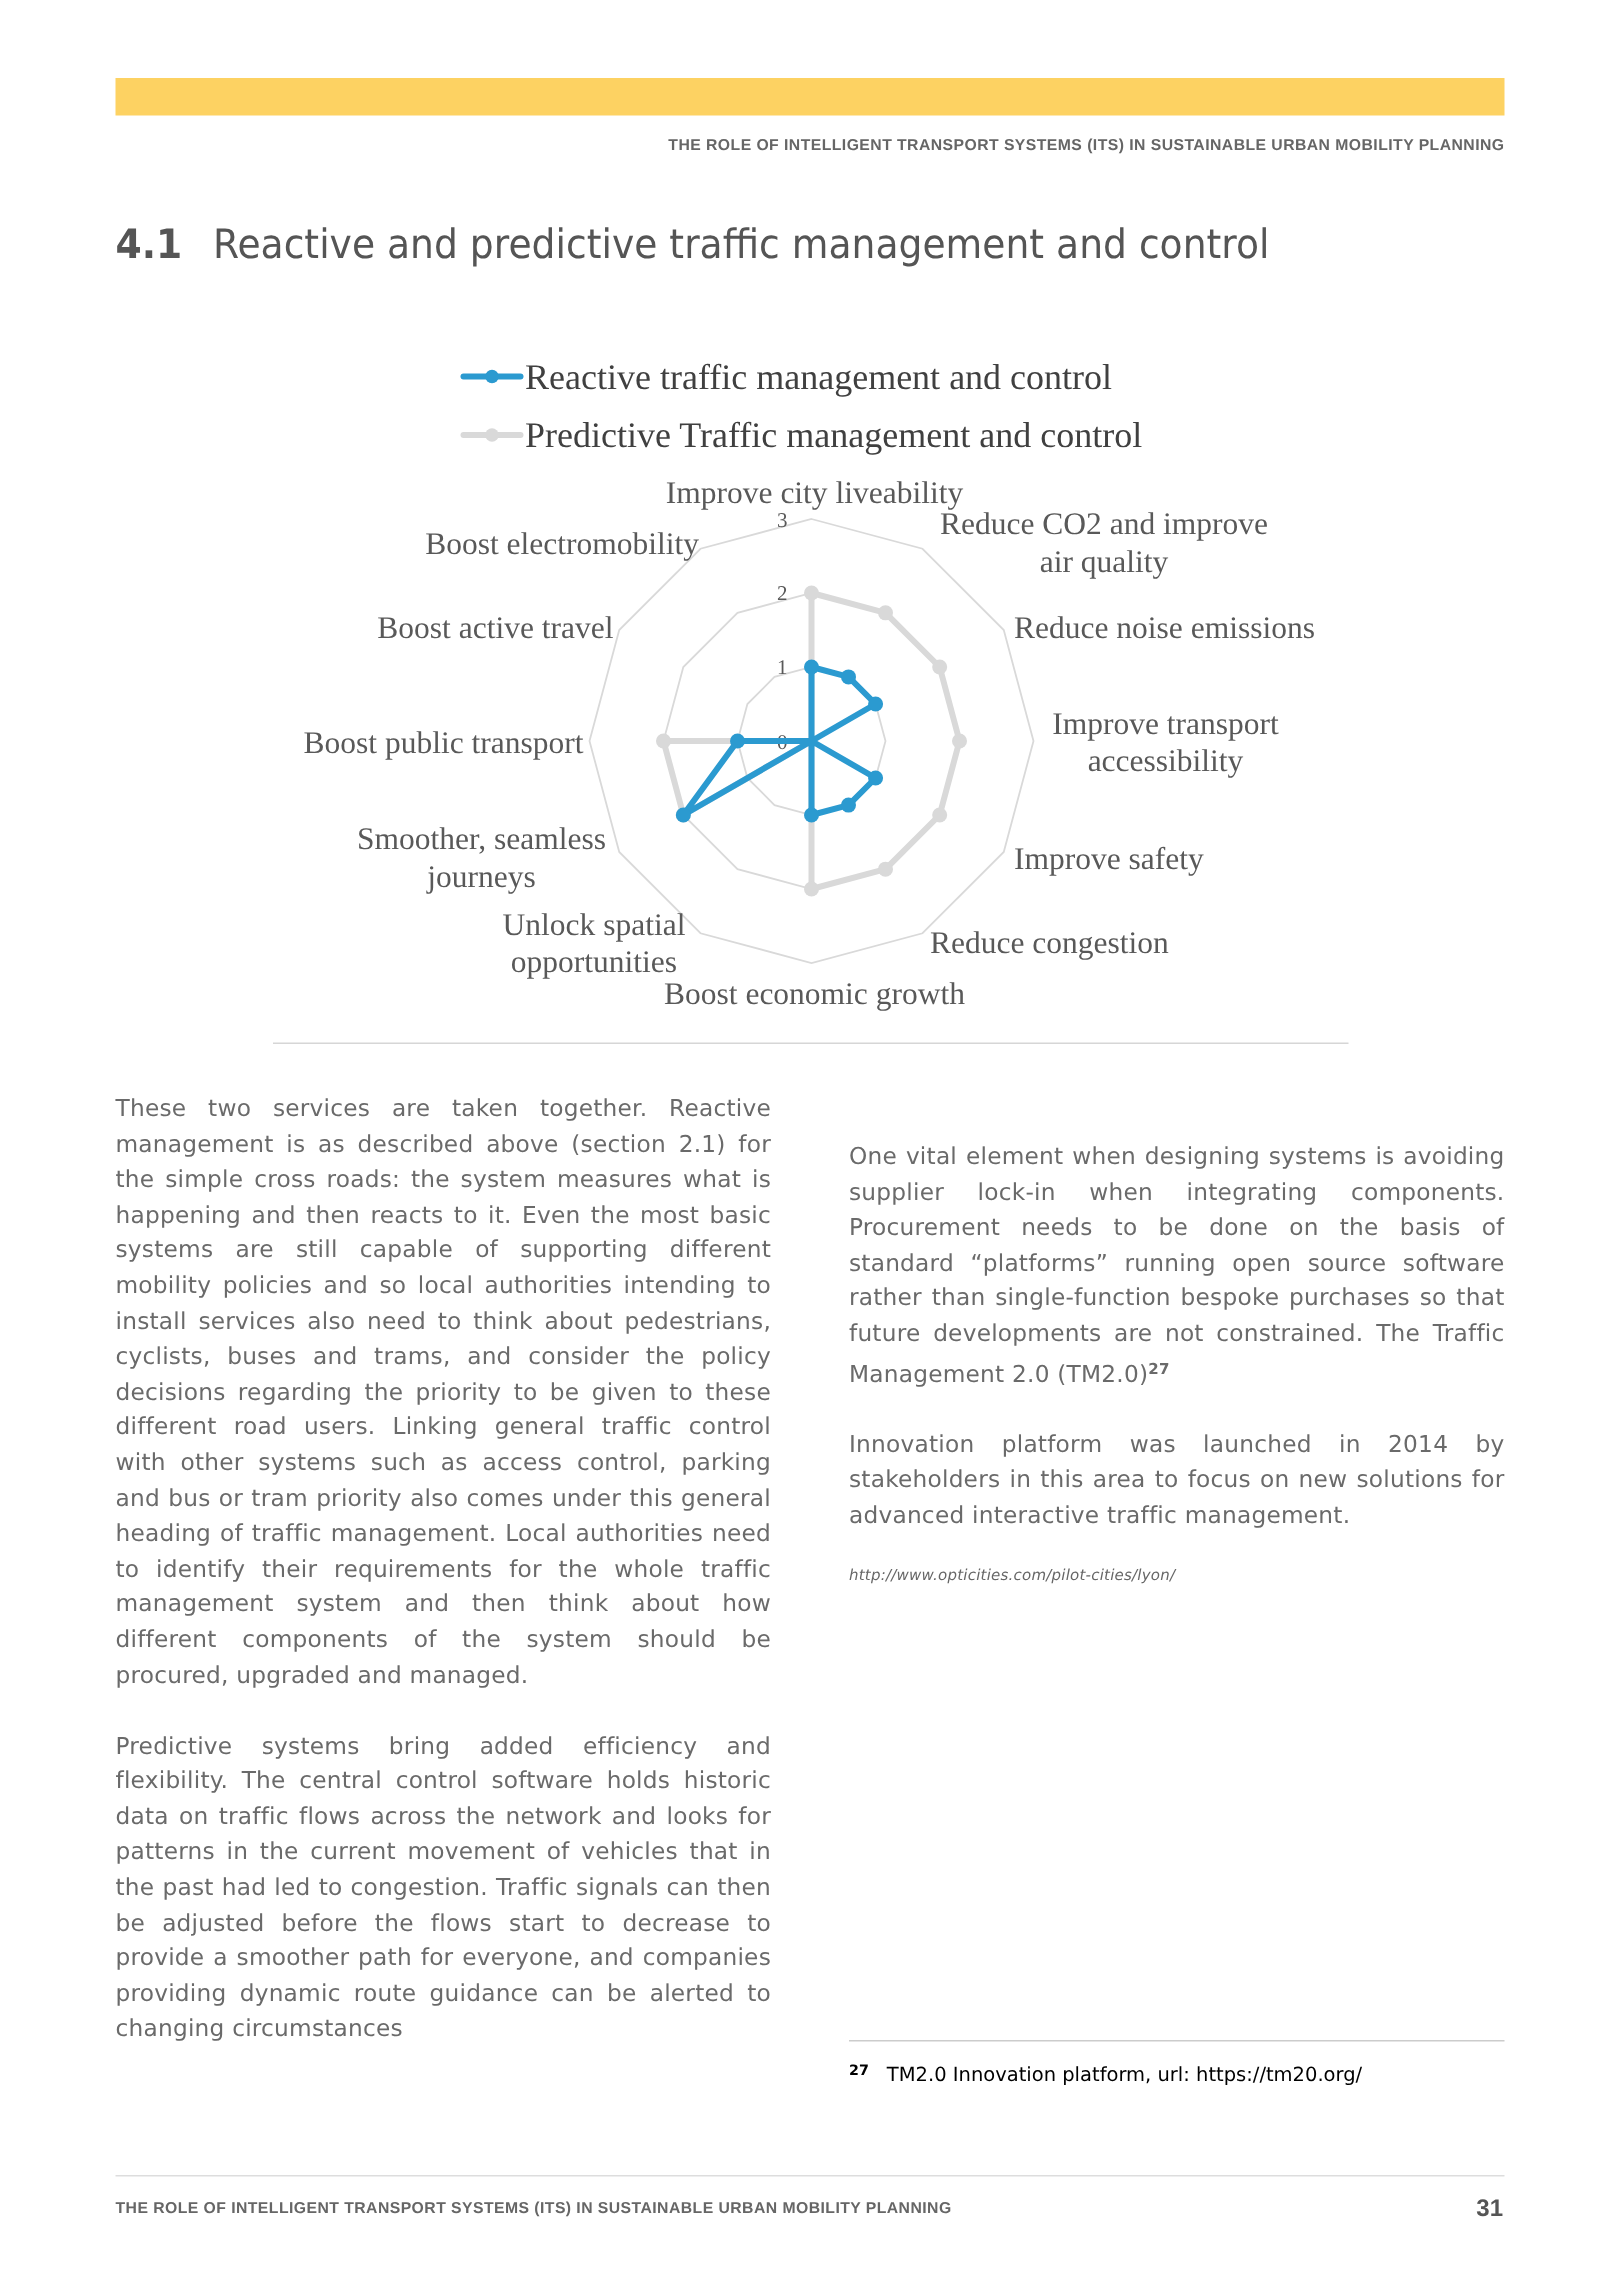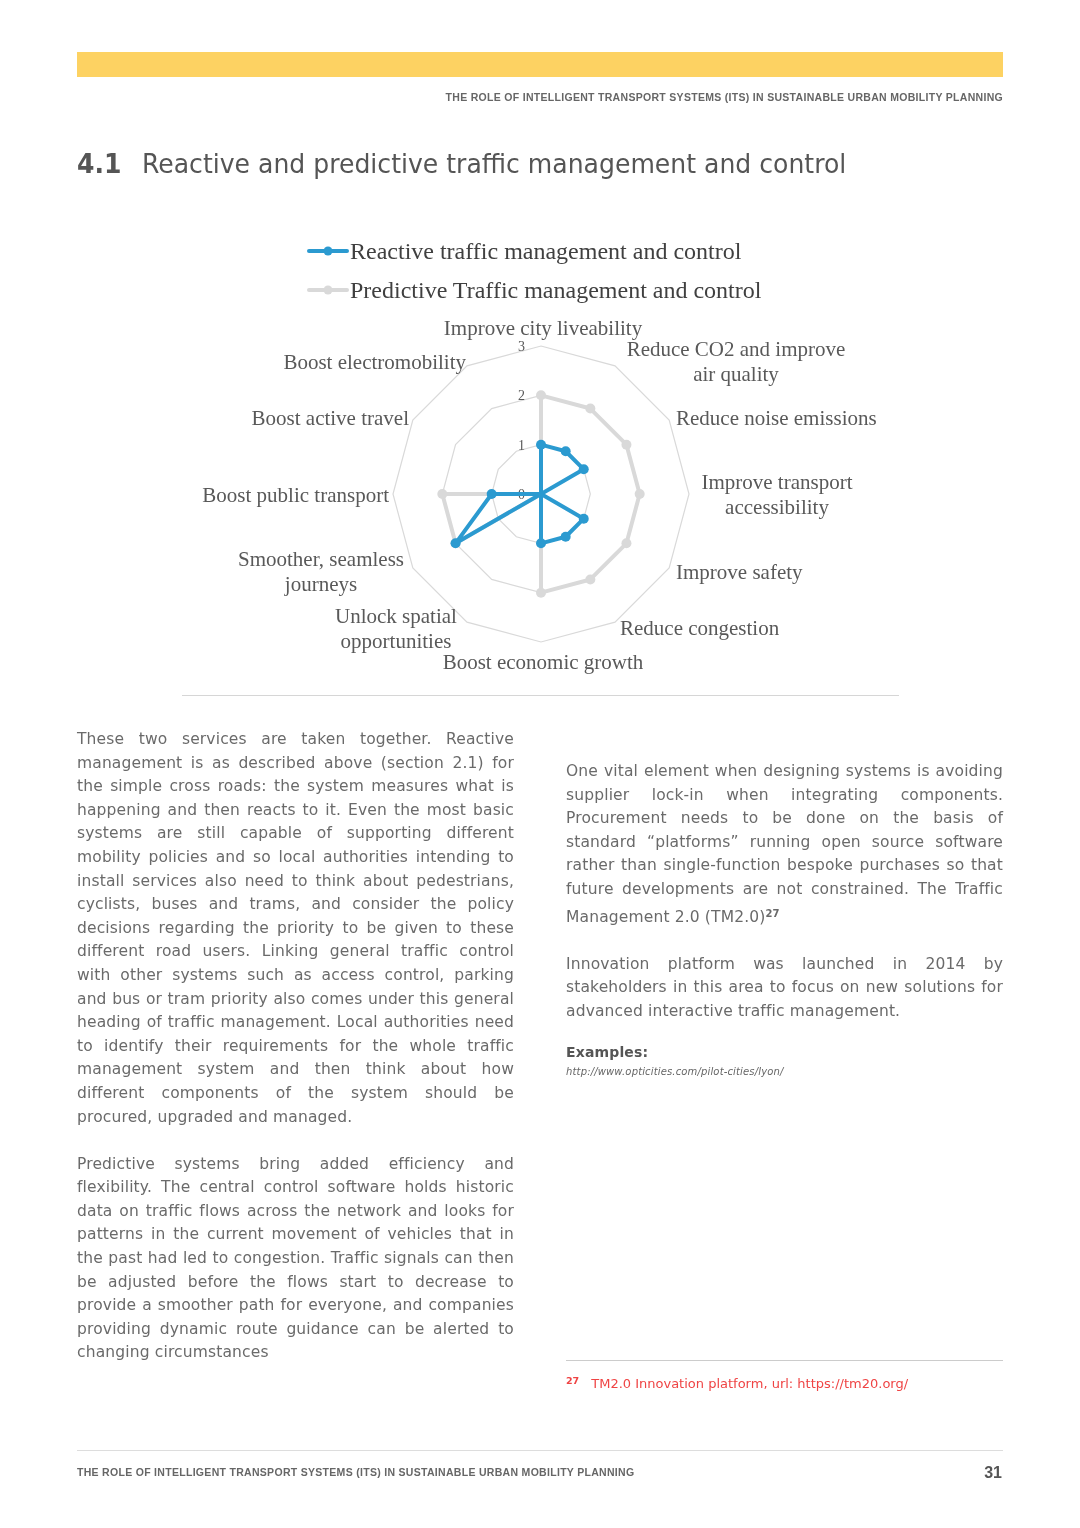--- a/index.html
+++ b/index.html
@@ -11,21 +11,21 @@
   .chart-svg{position:absolute;left:0;top:225px;}
   .chart-rule{position:absolute;left:182px;top:695px;width:717px;height:1px;background:#d6d6d6;}
   .col{position:absolute;font-family:"DejaVu Sans",sans-serif;font-size:15.5px;line-height:23.6px;color:#6a6a6a;text-align:justify;text-align-last:auto;letter-spacing:0.15px;}
   .col p{margin:0 0 23.6px 0;transform-origin:left top;}
   .col-left{left:77px;top:728px;width:437px;}
   .col-right{left:566px;top:760px;width:437px;}
   .examples-label{font-weight:bold;font-size:14px;color:#555;line-height:20px;margin:0;}
   .link{font-style:italic;font-size:10px;color:#666;line-height:20px;display:block;text-align:left;}
   .link-gap{height:20px;}
   .fn-rule{position:absolute;left:566px;top:1360px;width:437px;height:1px;background:#ccc;}
-  .footnote{position:absolute;left:566px;top:1375px;font-size:13px;color:#ef4444;white-space:nowrap;}
+  .footnote{position:absolute;left:566px;top:1375px;font-size:13px;color:#000000;white-space:nowrap;}
   .footnote sup{font-weight:bold;font-size:9.5px;margin-right:12px;vertical-align:4px;}
   .foot-rule{position:absolute;left:77px;top:1450px;width:926px;height:1px;background:#ddd;}
   .foot-text{position:absolute;left:77px;top:1466px;font-family:"Liberation Sans",sans-serif;font-weight:bold;font-size:10.5px;letter-spacing:0.3px;color:#666;white-space:nowrap;}
   .page-num{position:absolute;right:78px;top:1464px;font-family:"Liberation Sans",sans-serif;font-weight:bold;font-size:16px;color:#555;}
   .sup{font-weight:bold;font-size:10px;vertical-align:5px;}
 </style>
 </head>
 <body>
 
 <div class="topbar"></div>
@@ -98,21 +98,20 @@
 <div class="chart-rule"></div>
 
 <div class="col col-left">
   <p>These two services are taken together.  Reactive management is as described above (section 2.1) for the simple cross roads: the system measures what is happening and then reacts to it.  Even the most basic systems are still capable of supporting different mobility policies and so local authorities intending to install services also need to think about pedestrians, cyclists, buses and trams, and consider the policy decisions regarding the priority to be given to these different road users.  Linking general traffic control with other systems such as access control, parking and bus or tram priority also comes under this general heading of traffic management.  Local authorities need to identify their requirements for the whole traffic management system and then think about how different components of the system should be procured, upgraded and managed.</p>
   <p>Predictive systems bring added efficiency and flexibility. The central control software holds historic data on traffic flows across the network and looks for patterns in the current movement of vehicles that in the past had led to congestion. Traffic signals can then be adjusted before the flows start to decrease to provide a smoother path for everyone, and companies providing dynamic route guidance can be alerted to changing circumstances</p>
 </div>
 
 <div class="col col-right">
   <p><span>One vital element when designing systems is avoiding supplier lock-in when integrating components. Procurement needs to be done on the basis of standard “platforms” running open source software rather than single-function bespoke purchases so that future developments are not constrained. The Traffic Management 2.0 (TM2.0)</span><span class="sup">27</span></p>
   <p style="margin-bottom:18px;">Innovation platform was launched in 2014 by stakeholders in this area to focus on new solutions for advanced interactive traffic management.</p>
-  <div class="examples-label">Examples:</div>
   <span class="link">http://www.opticities.com/pilot-cities/lyon/</span>
   <div class="link-gap"></div>
 </div>
 
 <div class="fn-rule"></div>
 <div class="footnote">
   <sup>27</sup><span>TM2.0 Innovation platform, url: https://tm20.org/</span>
 </div>
 
 <div class="foot-rule"></div>

